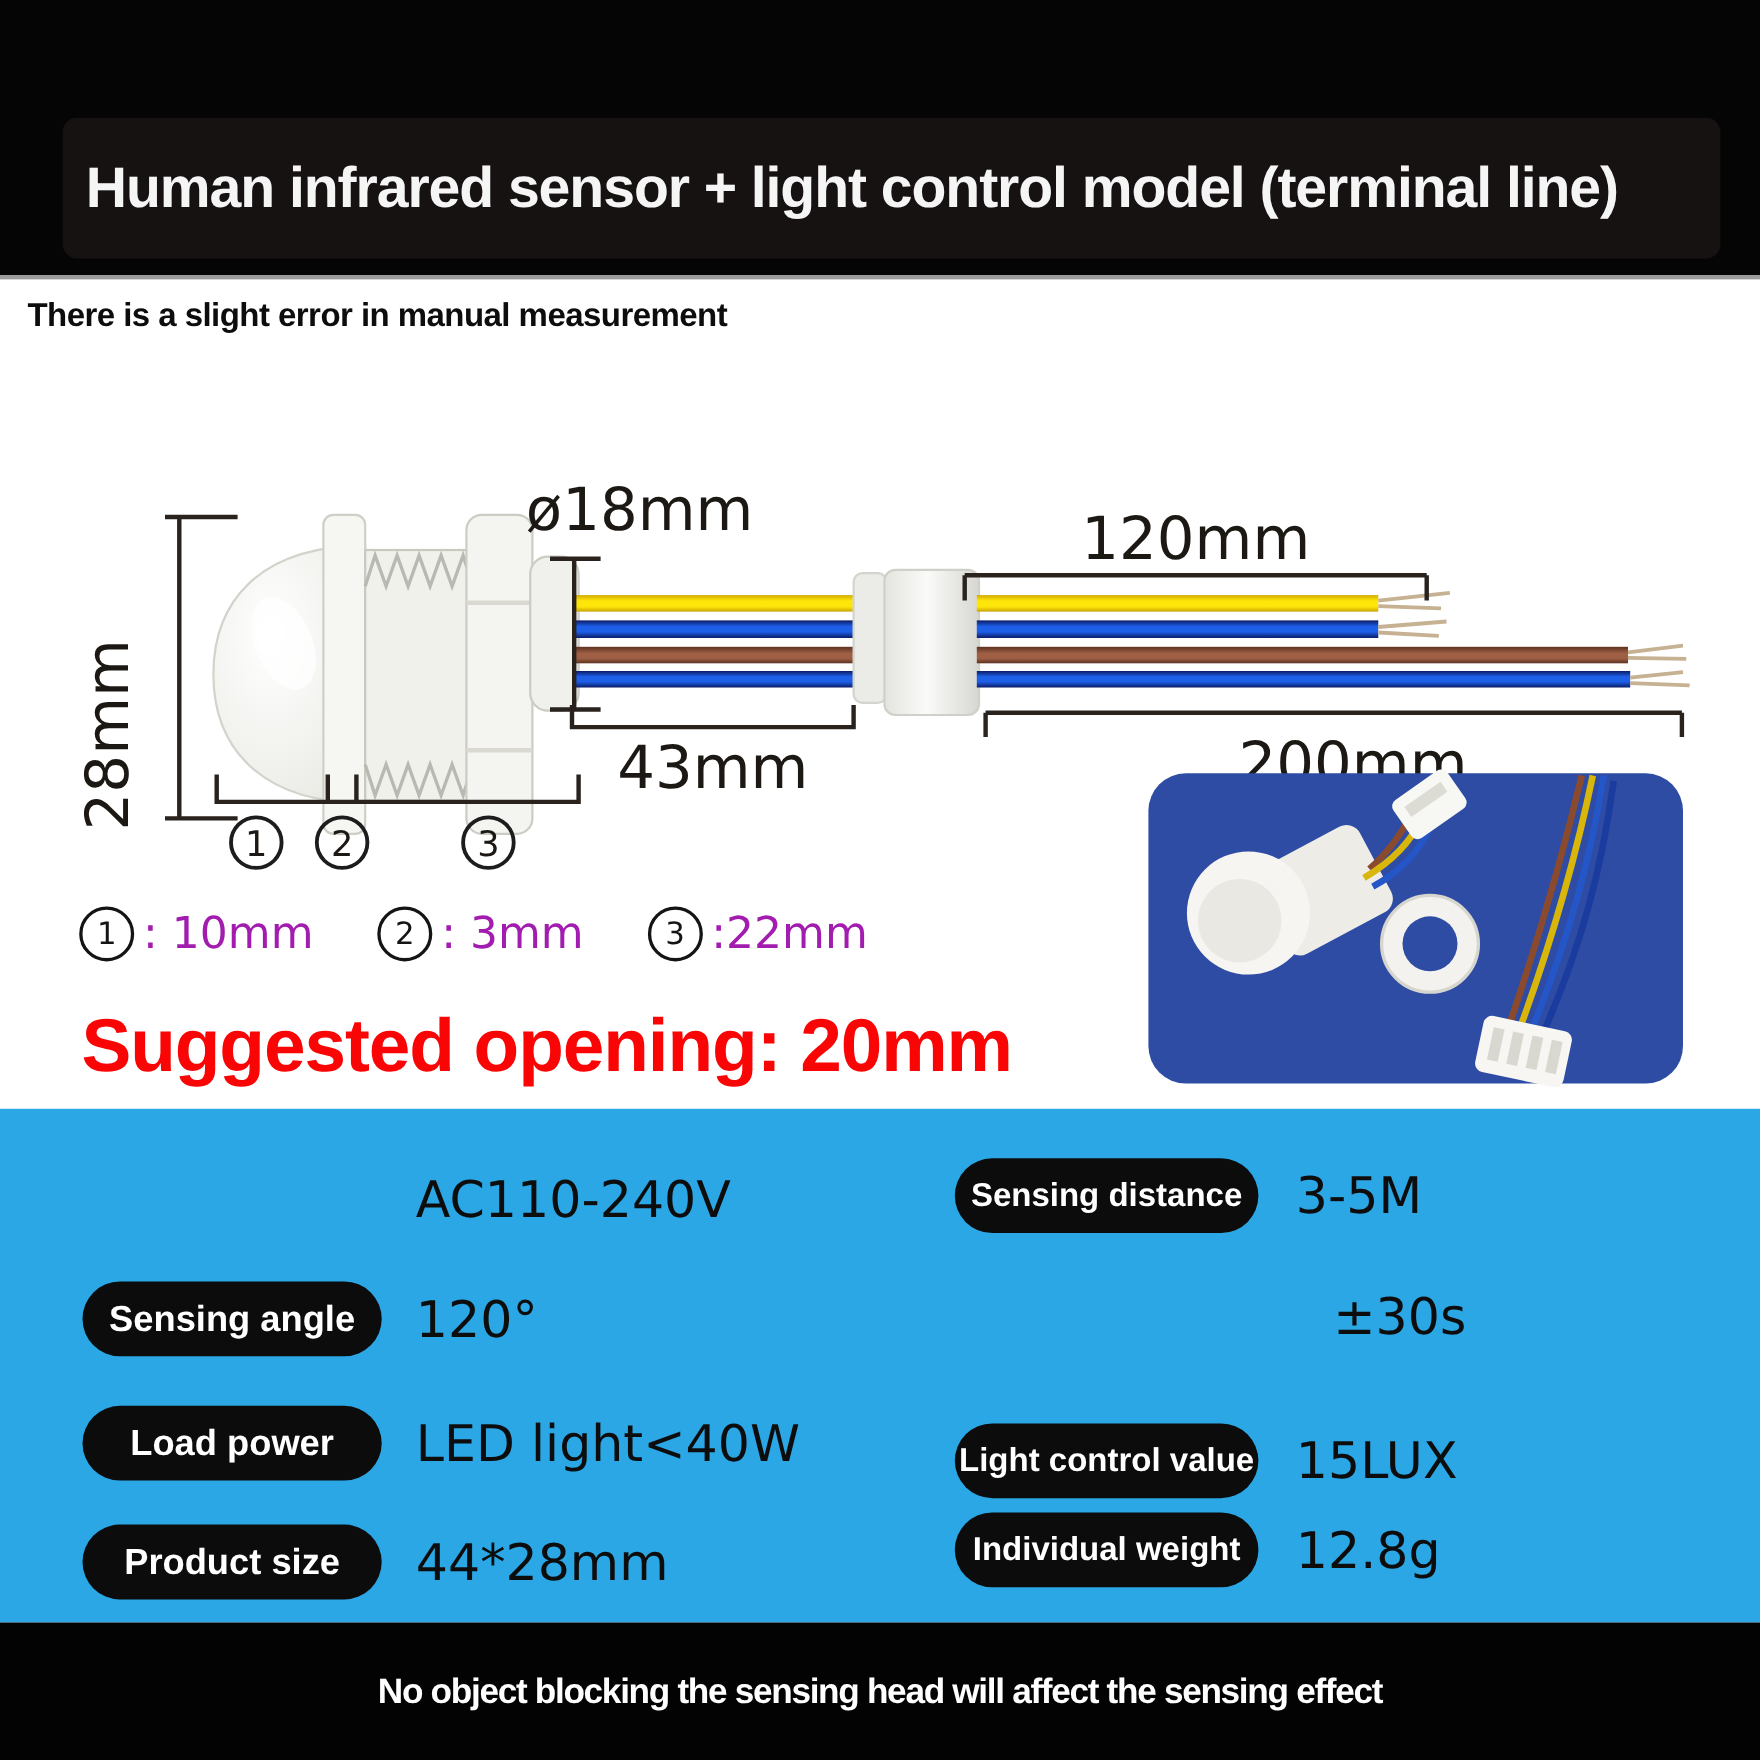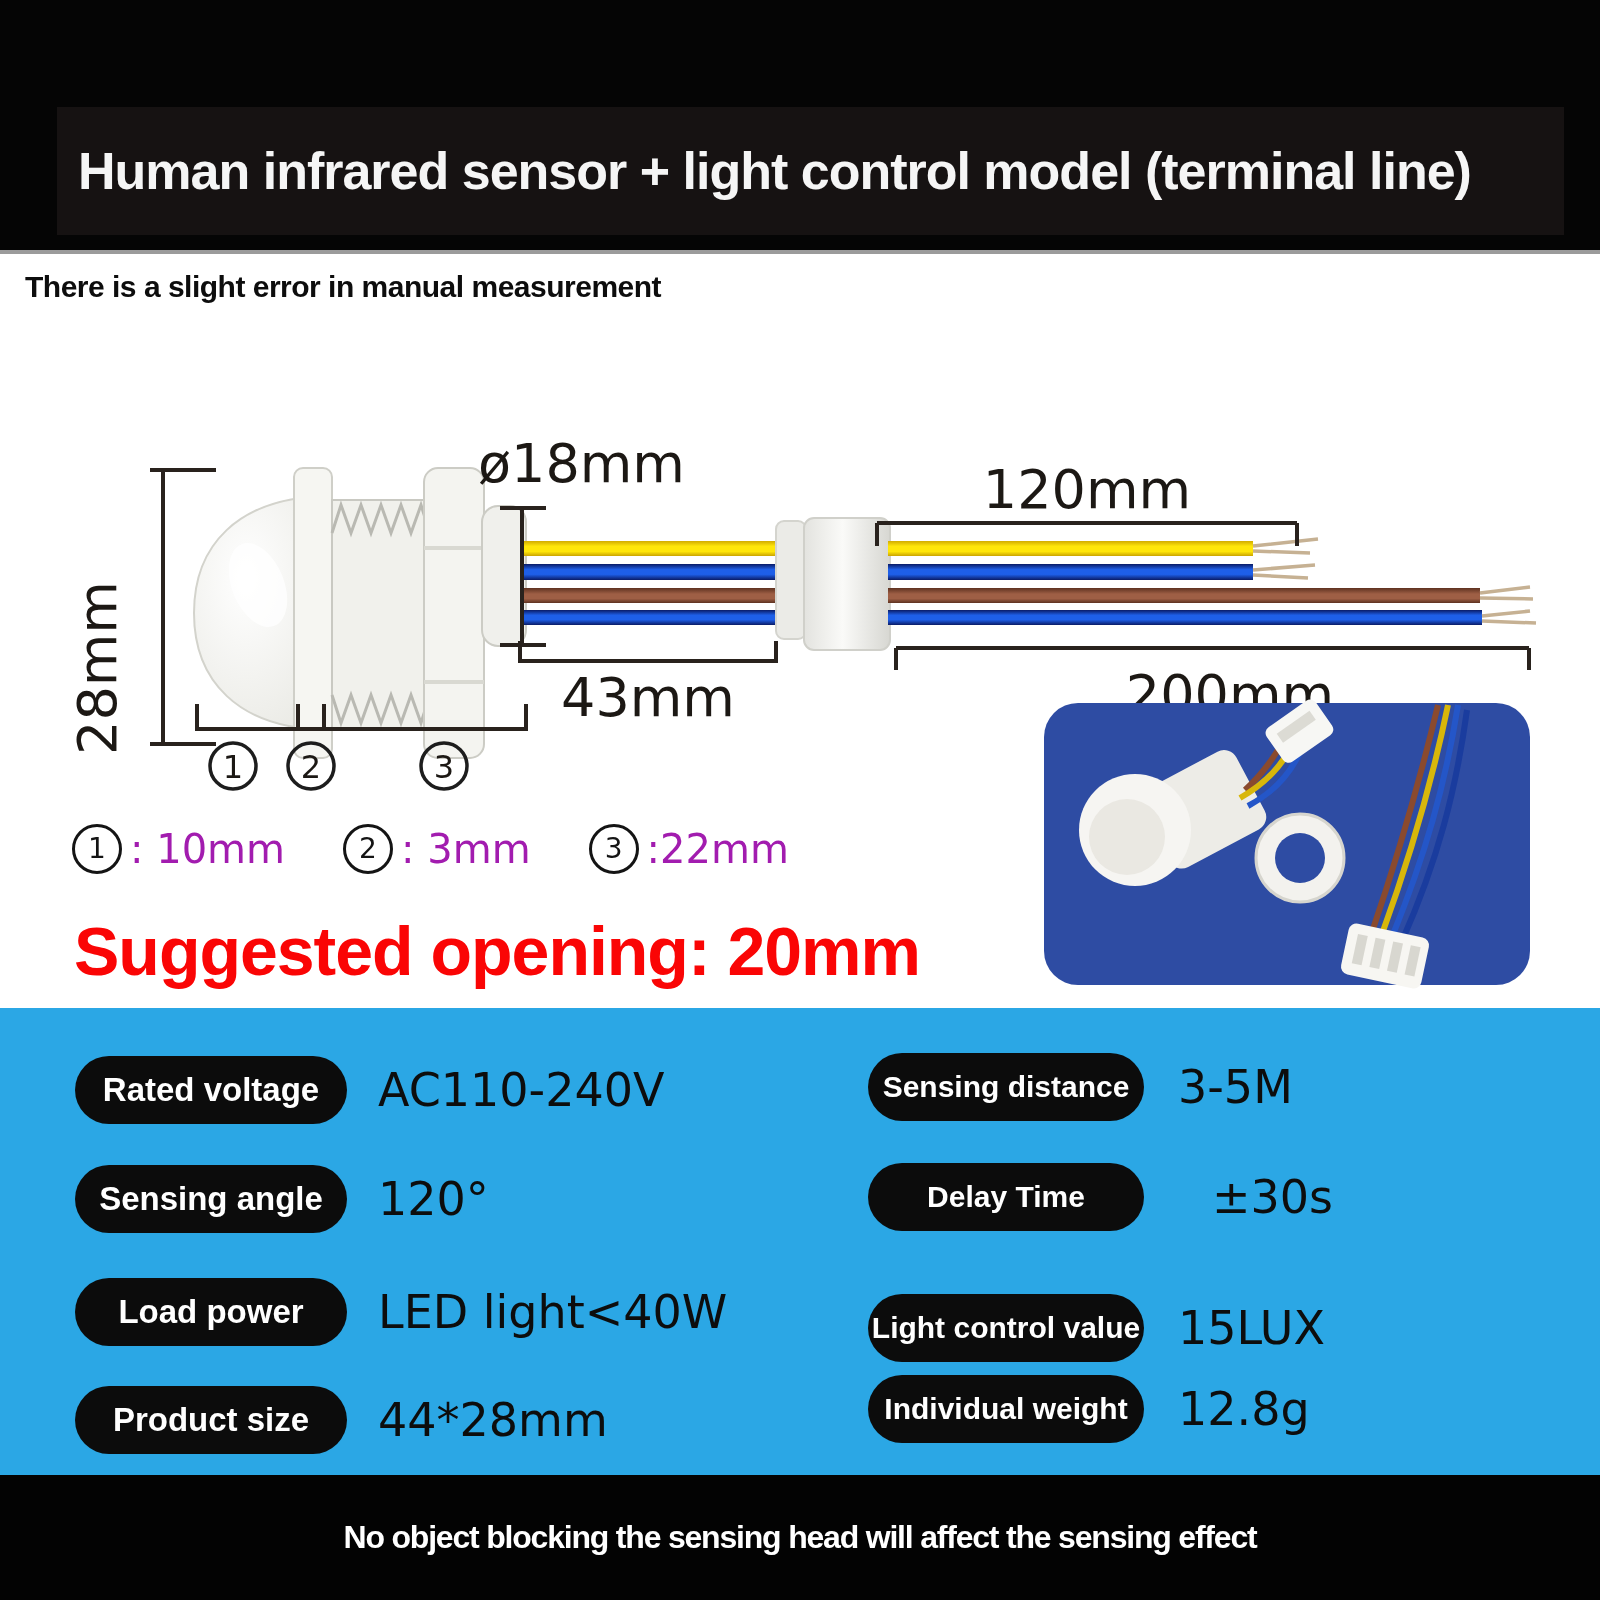--- a/index.html
+++ b/index.html
@@ -1,21 +1,21 @@
 <!DOCTYPE html>
 <html><head>
 <meta charset="utf-8">
 <style>
   html,body{margin:0;padding:0;background:#fff;}
   .canvas{position:relative;width:1600px;height:1600px;background:#ffffff;overflow:hidden;
           font-family:"Liberation Sans",sans-serif;}
 
   
   .header{position:absolute;left:0;top:0;width:1600px;height:250px;background:#050505;}
-  .header-inner{position:absolute;left:57px;top:107px;width:1507px;height:128px;background:#161212;}
+  .header-inner{position:absolute;left:57px;top:107px;width:1507px;height:128px;background:#161212;border-radius:13px;}
   .header-title{position:absolute;left:21px;top:0;width:1480px;height:128px;line-height:128px;
     font-size:52px;font-weight:bold;color:#f5f5f5;letter-spacing:-1px;white-space:nowrap;}
   .header-line{position:absolute;left:0;top:250px;width:1600px;height:4px;background:#9b9b9b;}
 
   
   .note{position:absolute;left:25px;top:270px;font-size:30px;font-weight:bold;color:#0d0d0d;
     letter-spacing:-0.5px;white-space:nowrap;}
 
   
   .diagram-svg{position:absolute;left:0;top:0;width:1600px;height:1600px;}
@@ -215,42 +215,40 @@
       <span class="mcircle">3</span>
       <span class="mtext">:22mm</span>
     </div>
   </div>
 
   <div class="suggestion">Suggested opening: 20mm</div>
 
   <div class="specs">
 
     <div class="spec-row" style="left:75px;top:48px;width:700px;">
-      <div class="pill pill-l">Rated voltage</div>
       <div class="spec-value" style="left:303px;">AC110-240V</div>
     </div>
     <div class="spec-row" style="left:75px;top:157px;width:700px;">
       <div class="pill pill-l">Sensing angle</div>
       <div class="spec-value" style="left:303px;">120°</div>
     </div>
     <div class="spec-row" style="left:75px;top:270px;width:700px;">
       <div class="pill pill-l">Load power</div>
       <div class="spec-value" style="left:303px;">LED light&lt;40W</div>
     </div>
     <div class="spec-row" style="left:75px;top:378px;width:700px;">
       <div class="pill pill-l">Product size</div>
       <div class="spec-value" style="left:303px;">44*28mm</div>
     </div>
 
     <div class="spec-row" style="left:868px;top:45px;width:700px;">
       <div class="pill pill-r">Sensing distance</div>
       <div class="spec-value" style="left:310px;">3-5M</div>
     </div>
     <div class="spec-row" style="left:868px;top:155px;width:700px;">
-      <div class="pill pill-r">Delay Time</div>
       <div class="spec-value" style="left:310px;margin-left:34px;">±30s</div>
     </div>
     <div class="spec-row" style="left:868px;top:260px;width:700px;margin-top:26px;">
       <div class="pill pill-r">Light control value</div>
       <div class="spec-value" style="left:310px;">15LUX</div>
     </div>
     <div class="spec-row" style="left:868px;top:367px;width:700px;">
       <div class="pill pill-r">Individual weight</div>
       <div class="spec-value" style="left:310px;">12.8g</div>
     </div>

